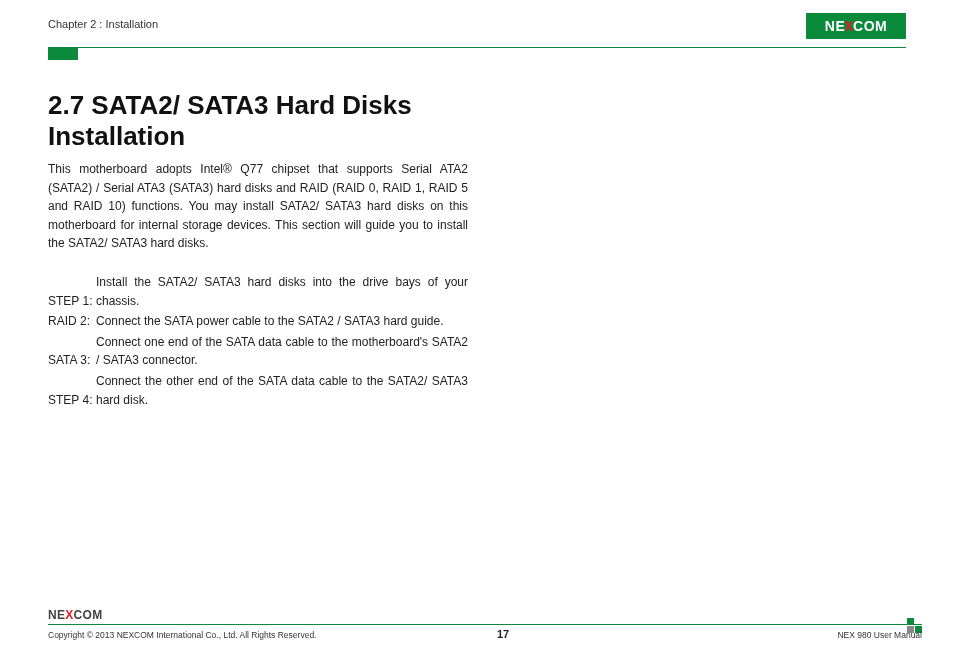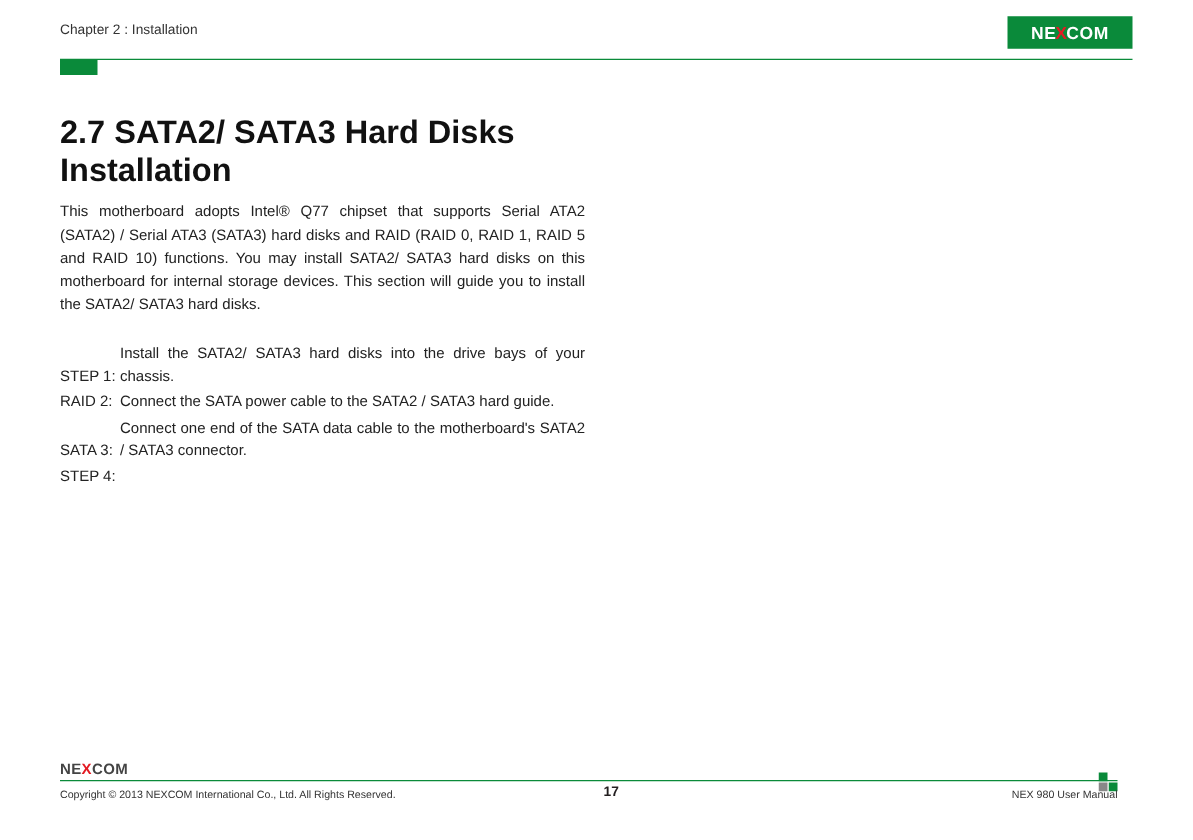--- a/index.html
+++ b/index.html
@@ -87,21 +87,21 @@
     white-space: nowrap;
   }
   .step-text {
     flex: 1;
     text-align: justify;
     text-justify: inter-word;
   }
   .footer {
     position: absolute;
     left: 48px;
-    right: 60px;
+    right: 32px;
     bottom: 28px;
     height: 30px;
   }
   .footer-rule {
     position: absolute;
     left: 0; right: 0; top: 10px;
     height: 1px;
     background: #0a8a3a;
   }
   .logo-bottom {
@@ -178,20 +178,21 @@
     <div class="step-row">
       <div class="step-label">RAID 2:</div>
       <div class="step-text">Connect the SATA power cable to the SATA2 / SATA3 hard guide.</div>
     </div>
     <div class="step-row">
       <div class="step-label">SATA 3:</div>
       <div class="step-text">Connect one end of the SATA data cable to the motherboard's SATA2 / SATA3 connector.</div>
     </div>
     <div class="step-row">
       <div class="step-label">STEP 4:</div>
+      <div class="step-text">Connect the other end of the SATA data cable to the SATA2/ SATA3 hard disk.</div>
     </div>
   </div>
 </div>
 
 <div class="footer">
   <div class="logo-bottom">
     <span>NE</span><span class="x">X</span><span>COM</span>
   </div>
   <div class="footer-rule"></div>
   <div class="footer-squares">

